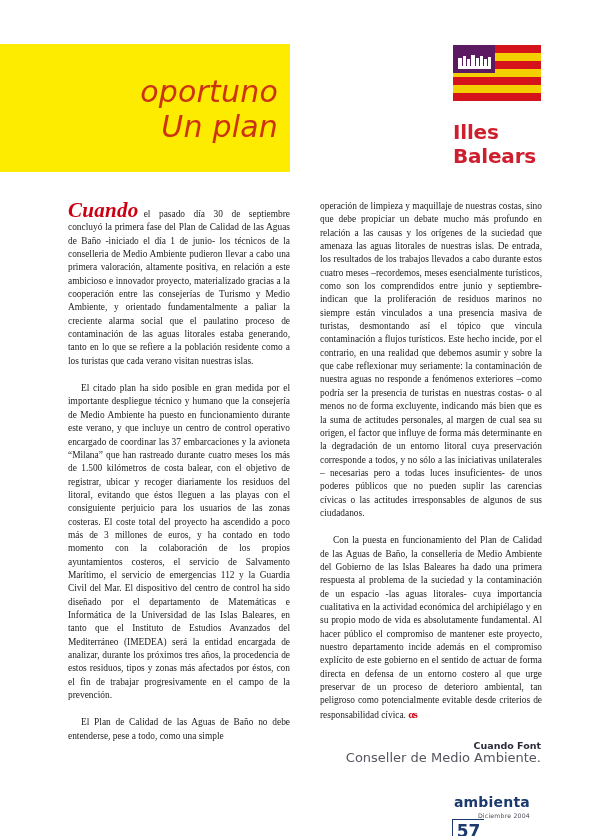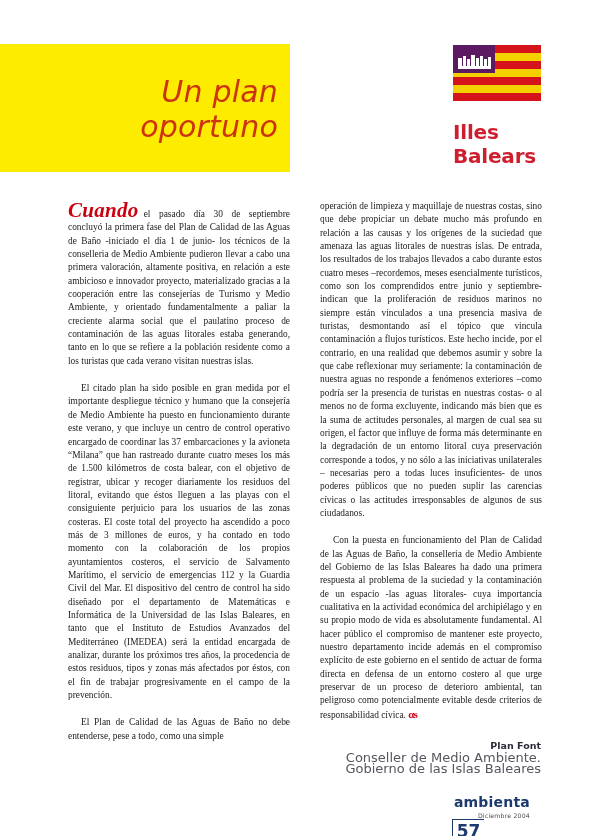--- a/index.html
+++ b/index.html
@@ -202,22 +202,22 @@
     justify-content: center;
     padding-top: 1px;
   }
 </style>
 </head>
 <body>
 
 <div id="title-banner"></div>
 
 <div id="title-text">
+  <span class="tline">oportuno</span>
   <span class="tline">Un plan</span>
-  <span class="tline">oportuno</span>
 </div>
 
 <div id="logo-block">
   <div id="flag-icon">
     <div class="stripe" style="top:0px;"></div>
     <div class="stripe" style="top:16px;"></div>
     <div class="stripe" style="top:32px;"></div>
     <div class="stripe" style="top:48px;"></div>
     <div id="flag-canton"></div>
     <svg id="castle-icon" viewBox="0 0 33 16" xmlns="http://www.w3.org/2000/svg">
@@ -246,23 +246,22 @@
   </div>
 
   <div class="column">
     <p class="first-para">operación de limpieza y maquillaje de nuestras costas, sino que debe propiciar un debate mucho más profundo en relación a las causas y los orígenes de la suciedad que amenaza las aguas litorales de nuestras islas. De entrada, los resultados de los trabajos llevados a cabo durante estos cuatro meses –recordemos, meses esencialmente turísticos, como son los comprendidos entre junio y septiembre- indican que la proliferación de residuos marinos no siempre están vinculados a una presencia masiva de turistas, desmontando así el tópico que vincula contaminación a flujos turísticos. Este hecho incide, por el contrario, en una realidad que debemos asumir y sobre la que cabe reflexionar muy seriamente: la contaminación de nuestra aguas no responde a fenómenos exteriores –como podría ser la presencia de turistas en nuestras costas- o al menos no de forma excluyente, indicando más bien que es la suma de actitudes personales, al margen de cual sea su origen, el factor que influye de forma más determinante en la degradación de un entorno litoral cuya preservación corresponde  a todos, y no sólo a las iniciativas unilaterales – necesarias pero a todas luces insuficientes- de unos poderes públicos que no pueden suplir las carencias cívicas o las actitudes irresponsables de algunos de sus ciudadanos.</p>
     <p><span>Con la puesta en funcionamiento del Plan de Calidad de las Aguas de Baño, la conselleria de Medio Ambiente del Gobierno de las Islas Baleares ha dado una primera respuesta al problema de la suciedad y la contaminación de un espacio -las aguas litorales- cuya importancia cualitativa en la actividad económica del archipiélago y en su propio modo de vida es absolutamente fundamental. Al hacer público el compromiso de mantener este proyecto, nuestro departamento incide además en el compromiso explícito de este gobierno en el sentido de actuar de forma directa en defensa de un entorno costero al que urge preservar de un proceso de deterioro ambiental, tan peligroso como potencialmente evitable desde criterios de responsabilidad cívica.</span> <span id="ornament-icon">αѕ</span></p>
   </div>
 
 </div>
 
 <div id="signature">
-  <div id="signature-name">Plan Font</div>
+  <div id="signature-name">Cuando Font</div>
   <div class="signature-role">Conseller de Medio Ambiente.</div>
-  <div class="signature-role">Gobierno de las Islas Baleares</div>
 </div>
 
 <div id="footer">
   <div id="footer-brand">
     <div id="footer-logo">ambienta</div>
     <div id="footer-date">Diciembre 2004</div>
   </div>
   <div id="page-number-box">57</div>
 </div>
 

